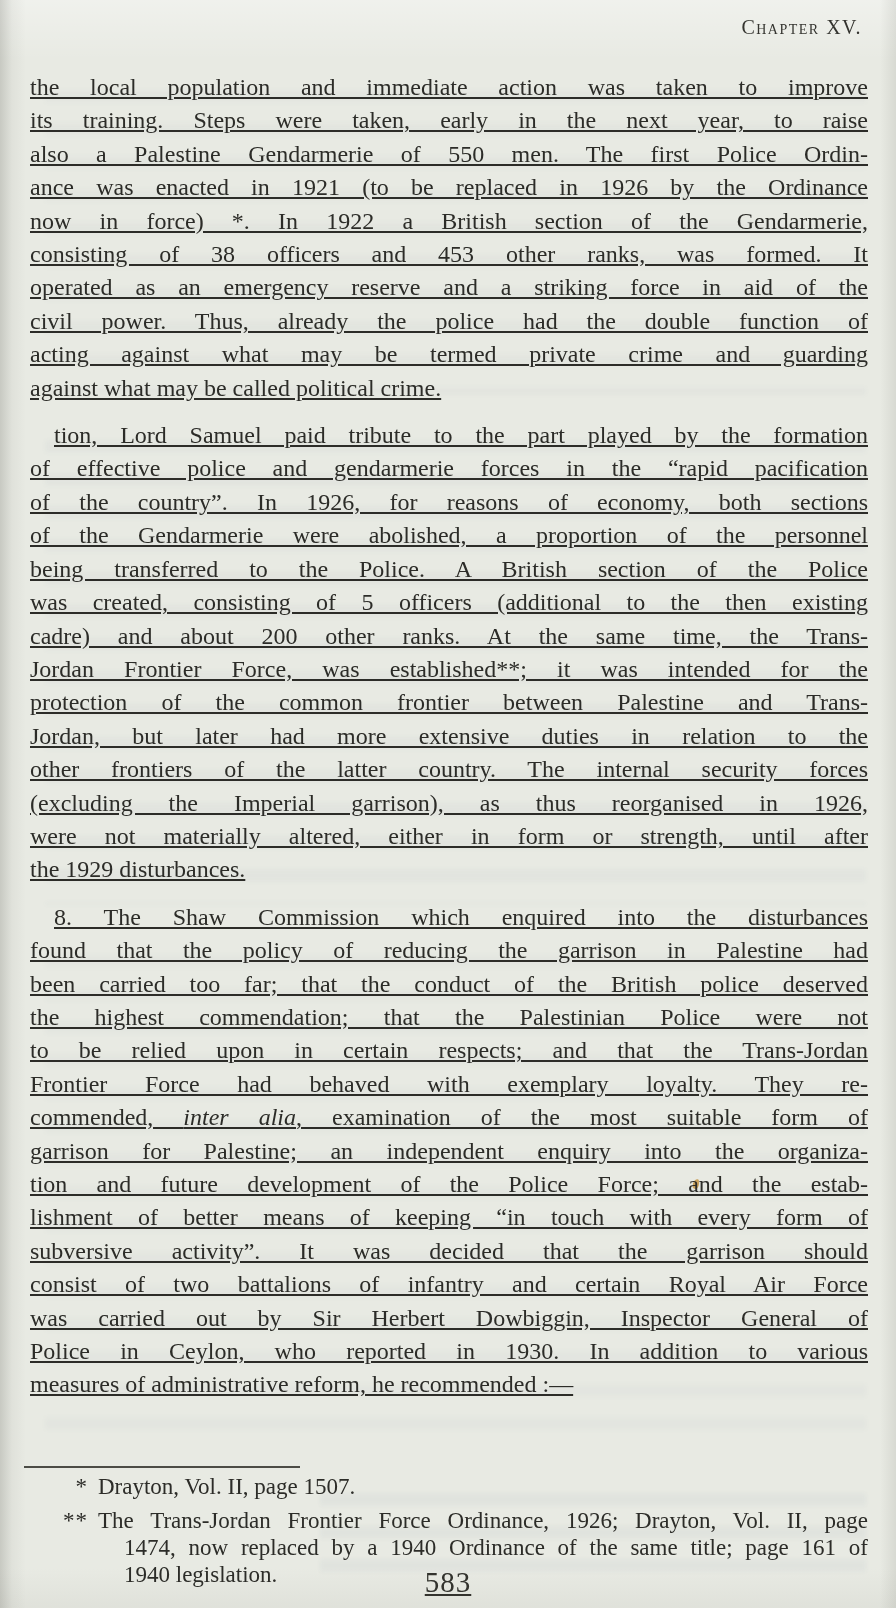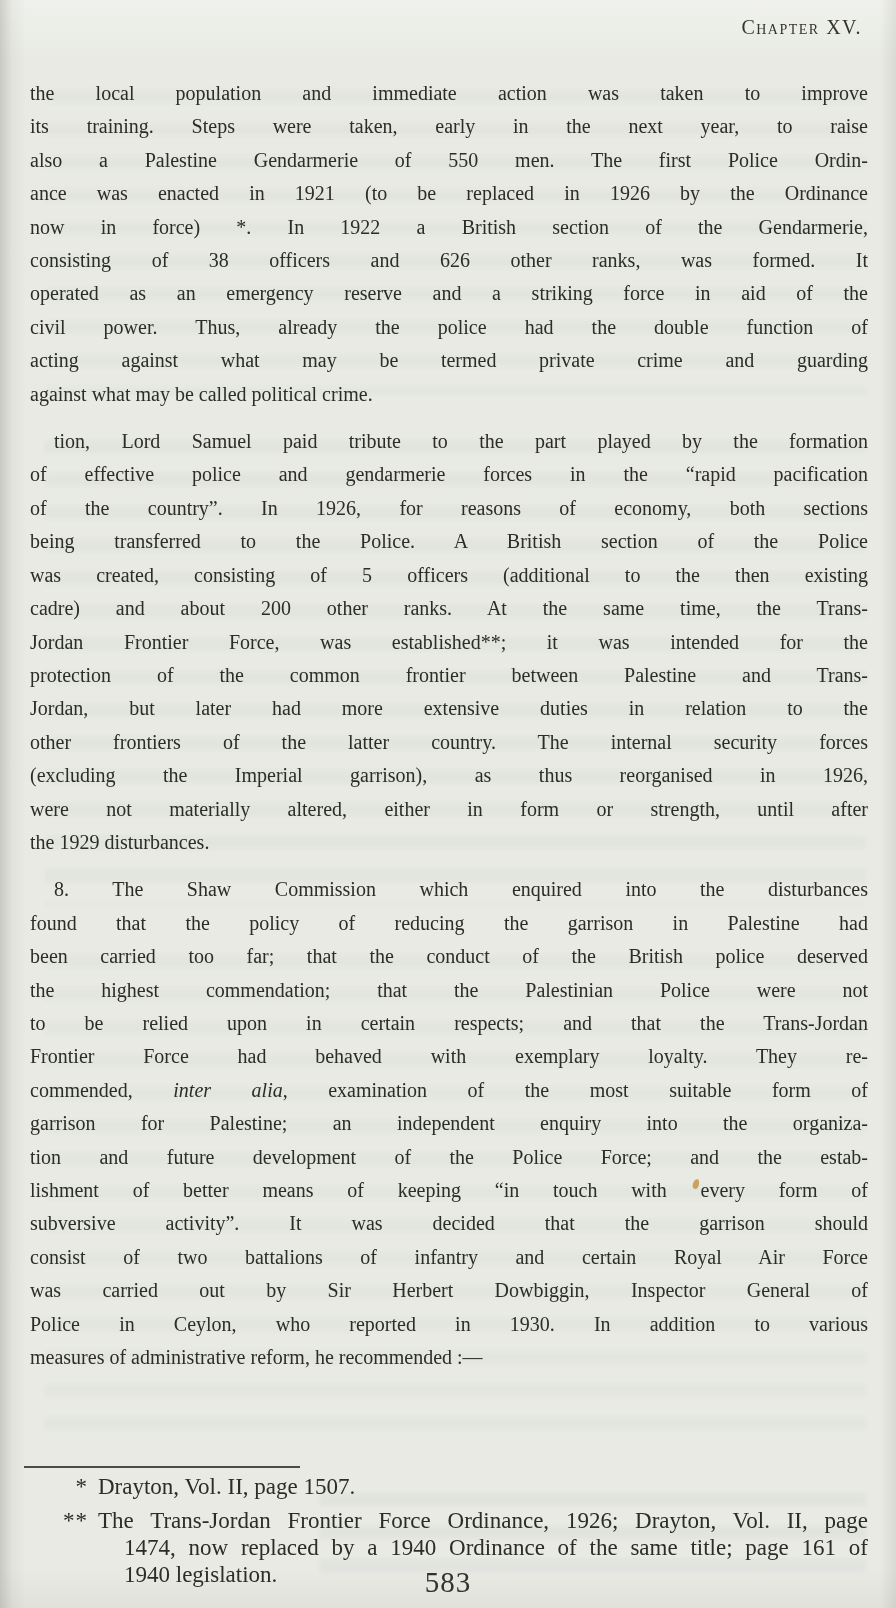--- a/index.html
+++ b/index.html
@@ -47,22 +47,23 @@
 
   .running-head {
     position: absolute; top: 16px; right: 34px;
     font-size: 20px;
     font-variant: small-caps;
     letter-spacing: 1.5px;
     color: #34342f;
   }
 
   .bodytext {
-    position: absolute; left: 30px; top: 77px; width: 838px;
-    font-size: 20px;
+    position: absolute; left: 30px; top: 71px; width: 838px;
+    font-size: 24px;
+    text-decoration: underline;
   }
   .para + .para { margin-top: 14px; }
   .tline {
     line-height: 33.4px;
     text-align: justify;
     text-align-last: justify;
     text-justify: inter-word;
   }
   .tline.noj { text-align-last: left; }
   .tline.ind-cont { padding-left: 26px; }
@@ -86,20 +87,21 @@
     line-height: 27px; letter-spacing: 1px;
   }
   .fn-lines { flex: 1; }
   .fn-lines .tline { line-height: 27px; }
 
   .pagenum {
     position: absolute; left: 0; top: 1566px; width: 100%;
     text-align: center;
     font-size: 29px; letter-spacing: 1px;
     color: #33332e;
+    text-decoration: underline;
   }
 </style>
 </head>
 <body>
 
 <div class="page">
 
   <div class="ghost g1"></div>
   <div class="ghost g2"></div>
   <div class="ghost g3"></div>
@@ -108,30 +110,31 @@
 
   <div class="running-head">Chapter XV.</div>
 
   <div class="bodytext">
     <div class="para">
         <div class="tline"><span>the local population and immediate action was taken to improve</span></div>
         <div class="tline"><span>its training. Steps were taken, early in the next year, to raise</span></div>
         <div class="tline"><span>also a Palestine Gendarmerie of 550 men. The first Police Ordin-</span></div>
         <div class="tline"><span>ance was enacted in 1921 (to be replaced in 1926 by the Ordinance</span></div>
         <div class="tline"><span>now in force) *. In 1922 a British section of the Gendarmerie,</span></div>
-        <div class="tline"><span>consisting of 38 officers and 626 other ranks, was formed. It</span></div>
+        <div class="tline"><span>consisting of 38 officers and 453 other ranks, was formed. It</span></div>
         <div class="tline"><span>operated as an emergency reserve and a striking force in aid of the</span></div>
         <div class="tline"><span>civil power. Thus, already the police had the double function of</span></div>
         <div class="tline"><span>acting against what may be termed private crime and guarding</span></div>
         <div class="tline noj"><span>against what may be called political crime.</span></div>
       </div>
     <div class="para indent">
         <div class="tline"><span>tion, Lord Samuel paid tribute to the part played by the formation</span></div>
         <div class="tline"><span>of effective police and gendarmerie forces in the “rapid pacification</span></div>
         <div class="tline"><span>of the country”. In 1926, for reasons of economy, both sections</span></div>
+        <div class="tline"><span>of the Gendarmerie were abolished, a proportion of the personnel</span></div>
         <div class="tline"><span>being transferred to the Police. A British section of the Police</span></div>
         <div class="tline"><span>was created, consisting of 5 officers (additional to the then existing</span></div>
         <div class="tline"><span>cadre) and about 200 other ranks. At the same time, the Trans-</span></div>
         <div class="tline"><span>Jordan Frontier Force, was established**; it was intended for the</span></div>
         <div class="tline"><span>protection of the common frontier between Palestine and Trans-</span></div>
         <div class="tline"><span>Jordan, but later had more extensive duties in relation to the</span></div>
         <div class="tline"><span>other frontiers of the latter country. The internal security forces</span></div>
         <div class="tline"><span>(excluding the Imperial garrison), as thus reorganised in 1926,</span></div>
         <div class="tline"><span>were not materially altered, either in form or strength, until after</span></div>
         <div class="tline noj"><span>the 1929 disturbances.</span></div>

